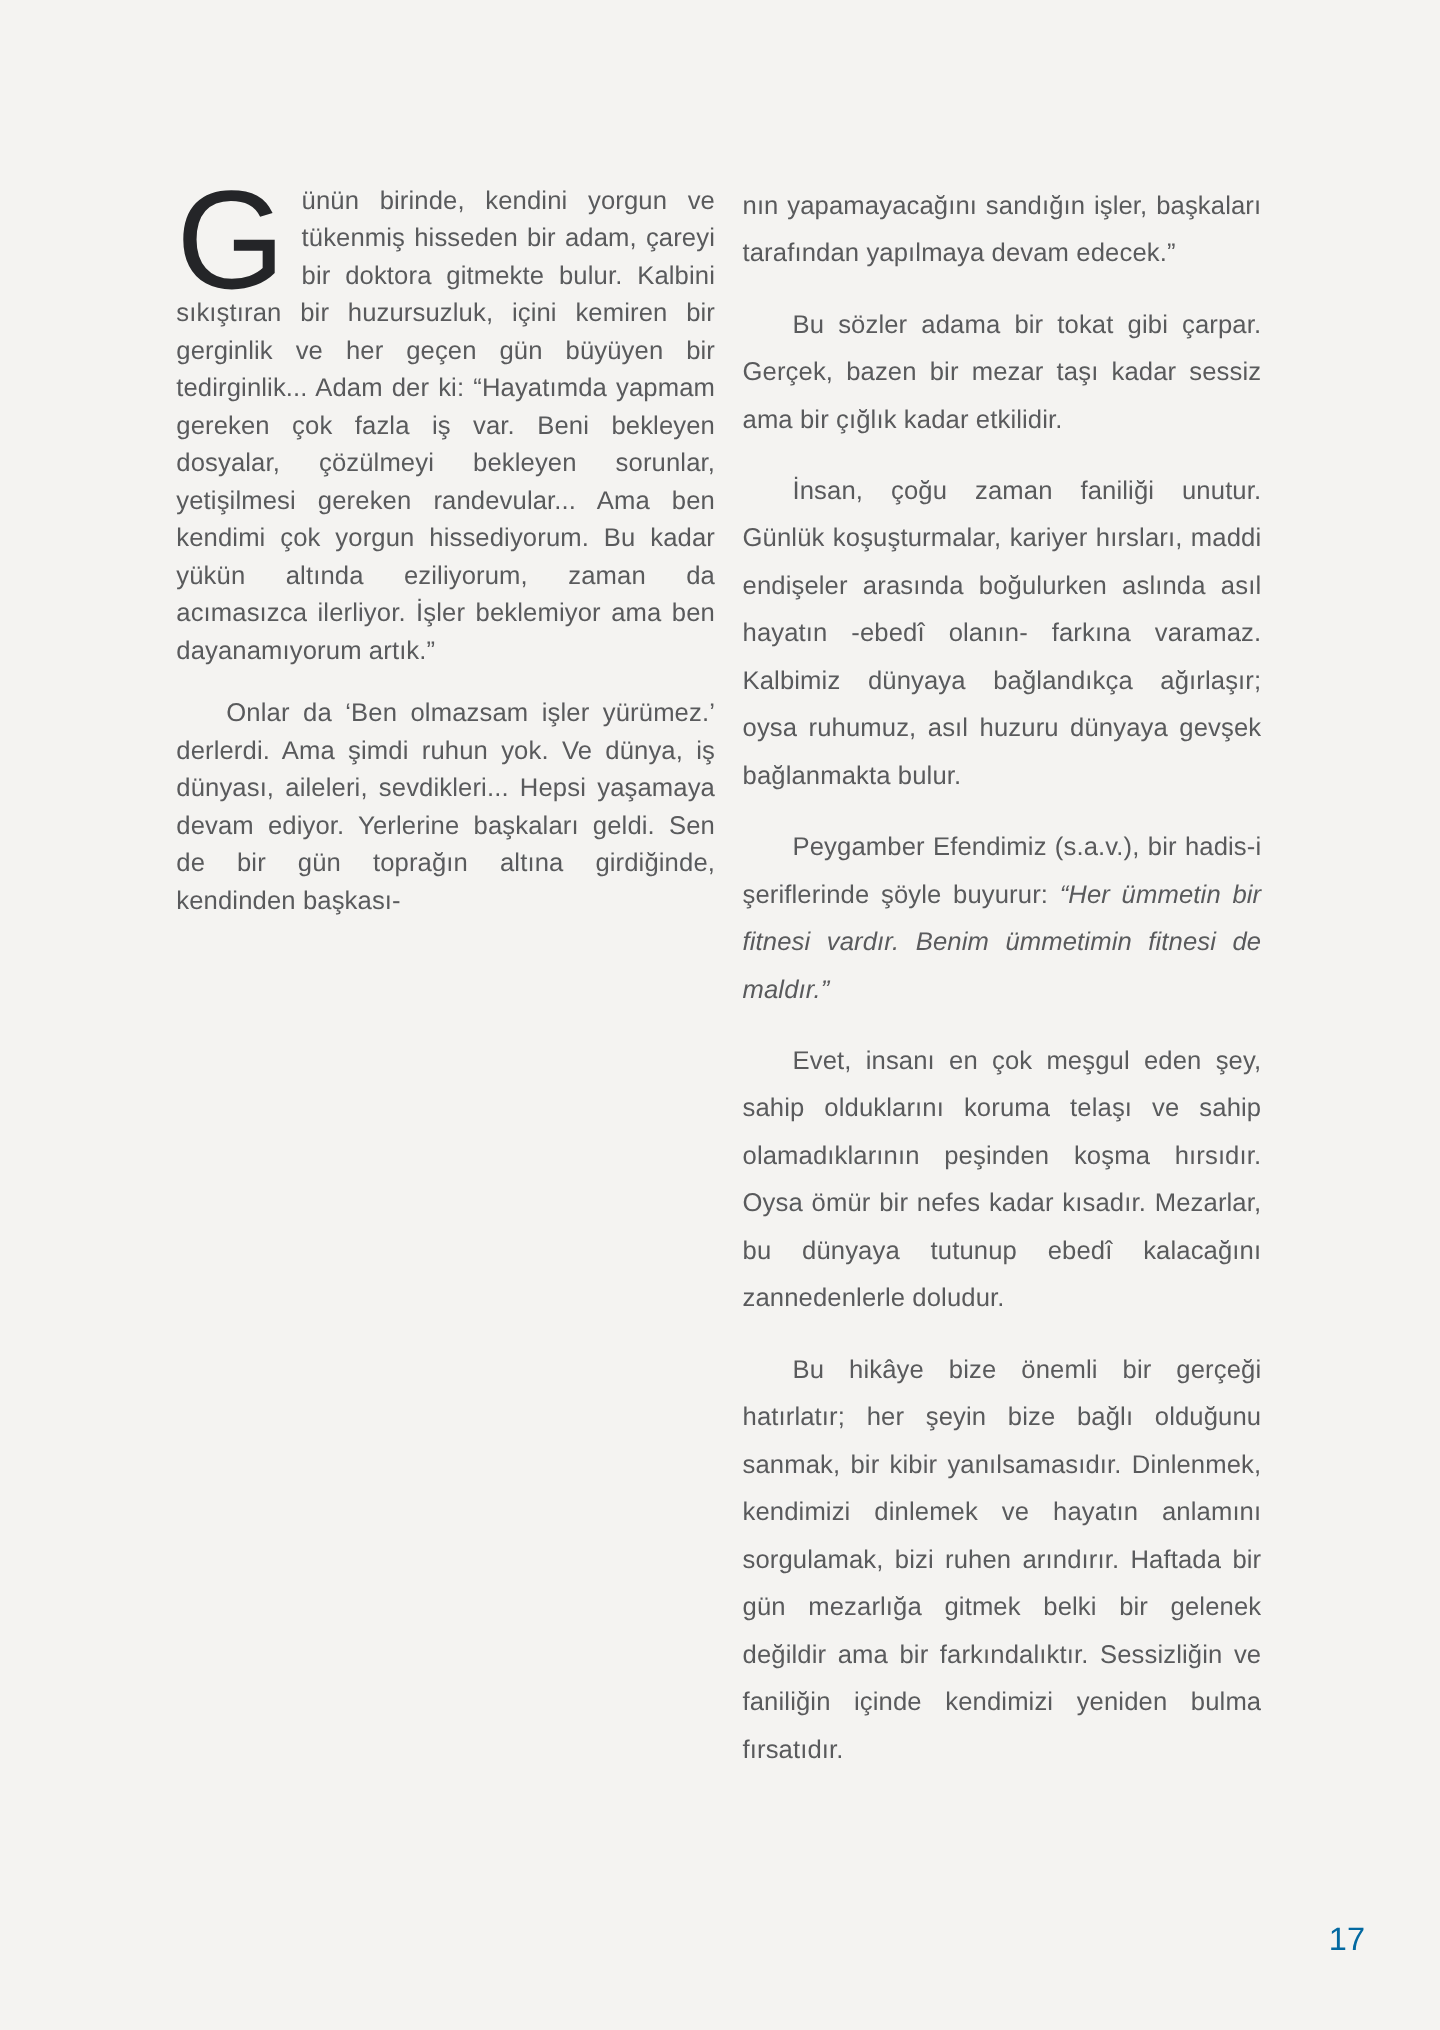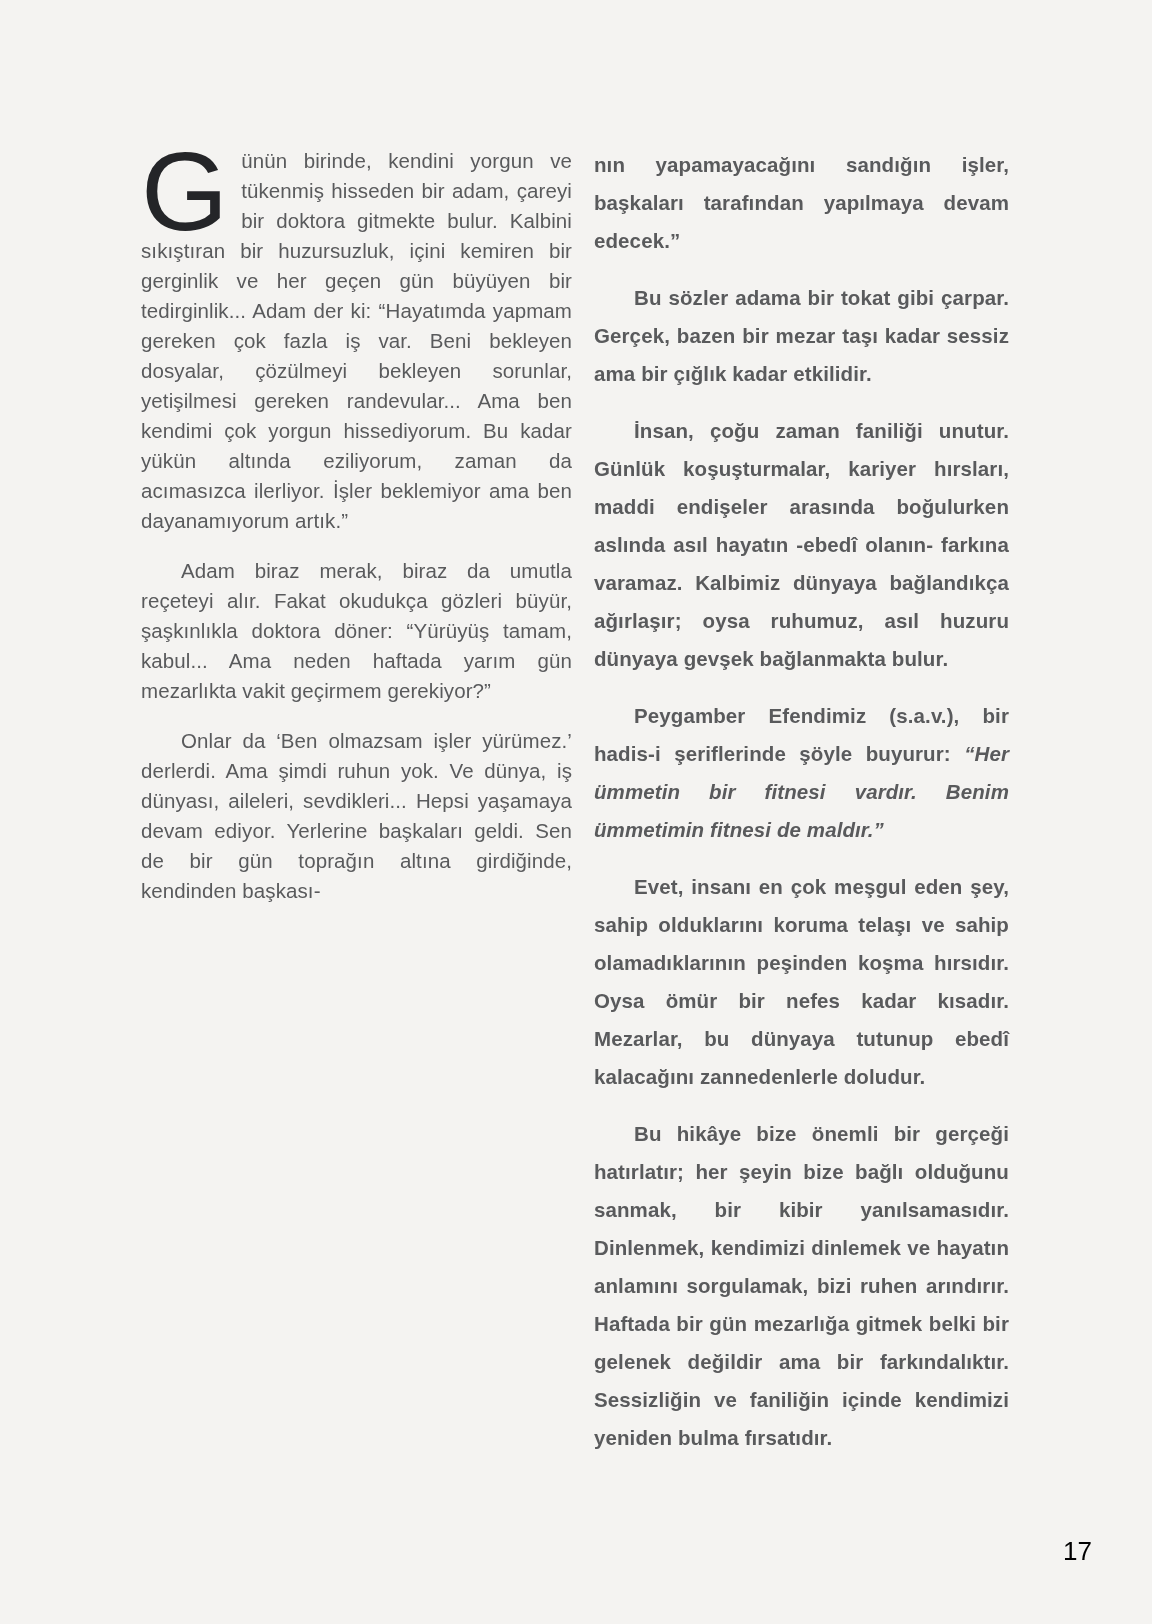--- a/index.html
+++ b/index.html
@@ -25,21 +25,20 @@
     margin: 0 0 20px 0;
     font-size: 20.5px;
     line-height: 30px;
     font-weight: 300;
     text-align: justify;
     letter-spacing: 0.1px;
   }
   #right-column p {
     line-height: 38px;
     margin: 0 16px 19px 0;
-    font-weight: bold;
   }
   p.indent { text-indent: 40px; }
   .dropcap {
     float: left;
     font-size: 112px;
     line-height: 86px;
     padding: 3px 13px 0 0;
     font-weight: 300;
     color: #242528;
   }
@@ -52,26 +51,25 @@
     font-weight: 300;
     color: #6b6c6e;
   }
 </style>
 </head>
 <body style="background: rgb(244, 243, 241);">
 
 <div class="page" style="color: rgb(89, 90, 92);">
   <div class="column" id="left-column">
       <p><span class="dropcap">G</span><span>ünün birinde, kendini yorgun ve tükenmiş hisseden bir adam, çareyi bir doktora gitmekte bulur. Kalbini sıkıştıran bir huzursuzluk, içini kemiren bir gerginlik ve her geçen gün büyüyen bir tedirginlik... Adam der ki: “Hayatımda yapmam gereken çok fazla iş var. Beni bekleyen dosyalar, çözülmeyi bekleyen sorunlar, yetişilmesi gereken randevular... Ama ben kendimi çok yorgun hissediyorum. Bu kadar yükün altında eziliyorum, zaman da acımasızca ilerliyor. İşler beklemiyor ama ben dayanamıyorum artık.”</span></p>
-      <p class="indent"><span>Adam biraz merak, biraz da umutla reçeteyi alır. Fakat okudukça gözleri büyür, şaşkınlıkla doktora döner: “Yürüyüş tamam, kabul... Ama neden haftada yarım gün mezarlıkta vakit geçirmem gerekiyor?”</span></p>
       <p class="indent"><span>Onlar da ‘Ben olmazsam işler yürümez.’ derlerdi. Ama şimdi ruhun yok. Ve dünya, iş dünyası, aileleri, sevdikleri... Hepsi yaşamaya devam ediyor. Yerlerine başkaları geldi. Sen de bir gün toprağın altına girdiğinde, kendinden başkası-</span></p>
     </div>
   <div class="column" id="right-column">
       <p><span>nın yapamayacağını sandığın işler, başkaları tarafından yapılmaya devam edecek.”</span></p>
       <p class="indent"><span>Bu sözler adama bir tokat gibi çarpar. Gerçek, bazen bir mezar taşı kadar sessiz ama bir çığlık kadar etkilidir.</span></p>
       <p class="indent"><span>İnsan, çoğu zaman faniliği unutur. Günlük koşuşturmalar, kariyer hırsları, maddi endişeler arasında boğulurken aslında asıl hayatın -ebedî olanın- farkına varamaz. Kalbimiz dünyaya bağlandıkça ağırlaşır; oysa ruhumuz, asıl huzuru dünyaya gevşek bağlanmakta bulur.</span></p>
       <p class="indent"><span>Peygamber Efendimiz (s.a.v.), bir hadis-i şeriflerinde şöyle buyurur: </span><span class="italic">“Her ümmetin bir fitnesi vardır. Benim ümmetimin fitnesi de maldır.”</span></p>
       <p class="indent"><span>Evet, insanı en çok meşgul eden şey, sahip olduklarını koruma telaşı ve sahip olamadıklarının peşinden koşma hırsıdır. Oysa ömür bir nefes kadar kısadır. Mezarlar, bu dünyaya tutunup ebedî kalacağını zannedenlerle doludur.</span></p>
       <p class="indent"><span>Bu hikâye bize önemli bir gerçeği hatırlatır; her şeyin bize bağlı olduğunu sanmak, bir kibir yanılsamasıdır. Dinlenmek, kendimizi dinlemek ve hayatın anlamını sorgulamak, bizi ruhen arındırır. Haftada bir gün mezarlığa gitmek belki bir gelenek değildir ama bir farkındalıktır. Sessizliğin ve faniliğin içinde kendimizi yeniden bulma fırsatıdır.</span></p>
     </div>
 </div>
 
-<div class="page-number" style="color: #000000;">17</div>
+<div class="page-number" style="color: #0369a1;">17</div>
 
 </body></html>

